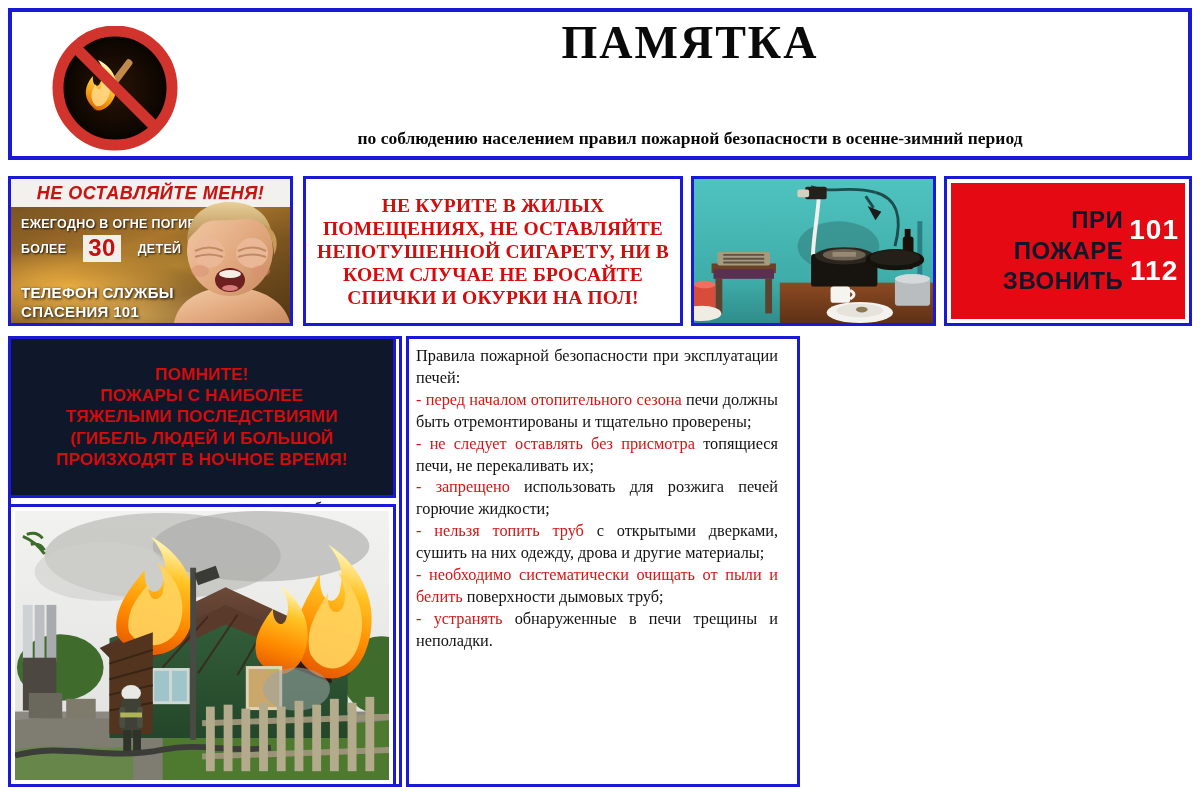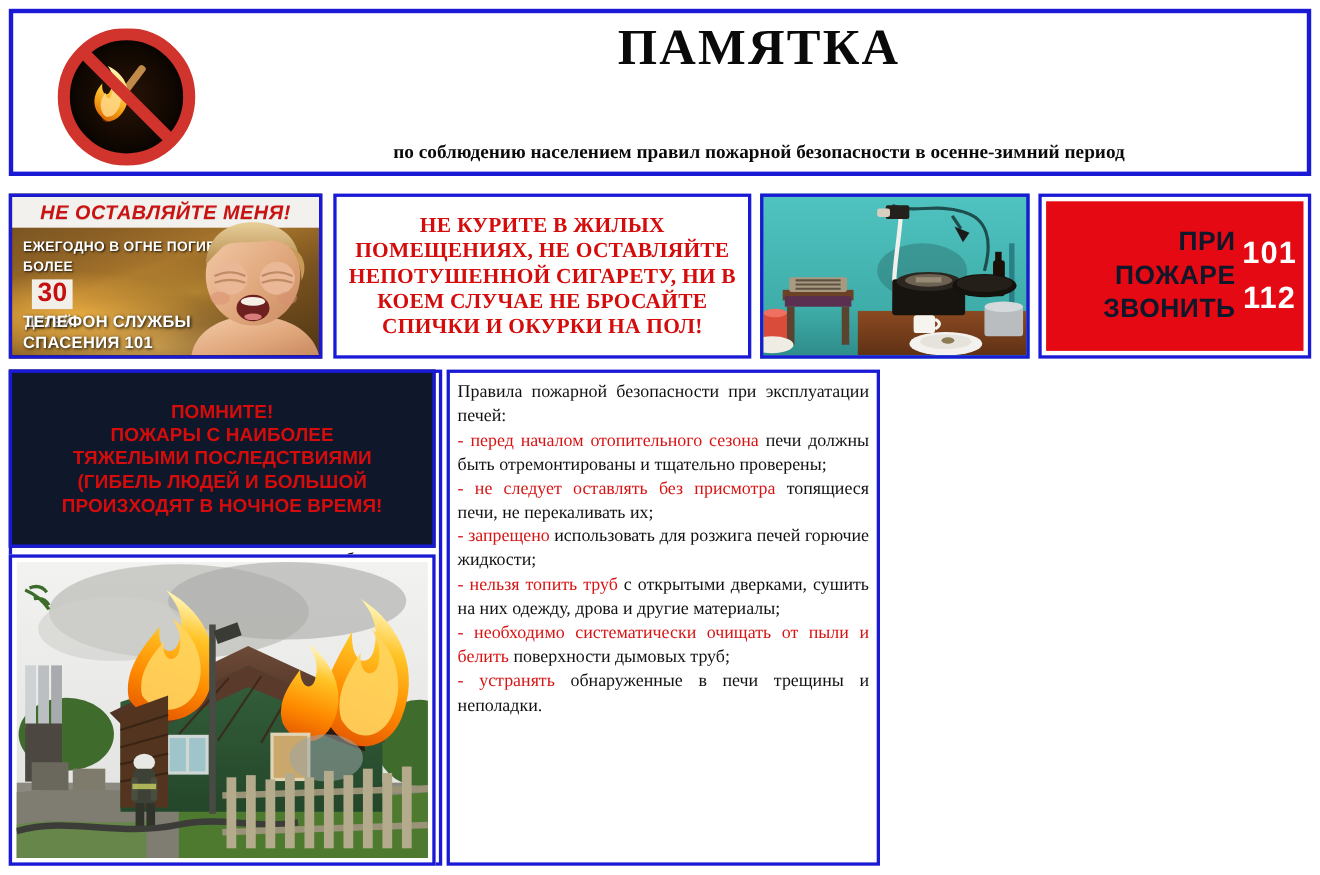--- a/index.html
+++ b/index.html
@@ -96,26 +96,25 @@
   }
   .kids-line1{
     position:absolute;left:10px;top:38px;
     font-family:"Liberation Sans", sans-serif;
     font-weight:700;font-size:12.5px;color:#ffffff;
     letter-spacing:.3px;
     text-shadow:1px 1px 2px rgba(0,0,0,.85);
   }
   .kids-line2{
     position:absolute;left:10px;top:56px;
-    display:flex;align-items:flex-end;gap:5px;
+    display:flex;align-items:center;gap:17px;
     font-family:"Liberation Sans", sans-serif;
     font-weight:700;font-size:12.5px;color:#ffffff;
     letter-spacing:.3px;
     text-shadow:1px 1px 2px rgba(0,0,0,.85);
-    flex-direction:column;
   }
   .kids-num{
     display:inline-block;
     background:#f2efe9;color:#c41010;
     font-family:"Liberation Sans", sans-serif;
     font-weight:700;font-size:24px;line-height:1;
     padding:1px 5px 2px 5px;
     text-shadow:none;
   }
   .kids-phone{
@@ -190,21 +189,21 @@
     text-align:center;
     letter-spacing:1px;
   }
 
   
   #row3{position:absolute;left:8px;top:336px;width:1184px;height:451px;}
 
   .textcol{
     top:0;height:451px;
     border:3px solid #1a1ad6;
-    padding:6px 7px 4px 7px;
+    padding:6px 19px 4px 7px;
     background:#ffffff;
   }
   #col-electro{left:0px;width:394px;}
   #col-stove{left:398px;width:394px;}
 
   .body-text{
     font-family:"Liberation Serif", serif;
     font-size:16.3px;
     line-height:1.345;
     color:#111111;

